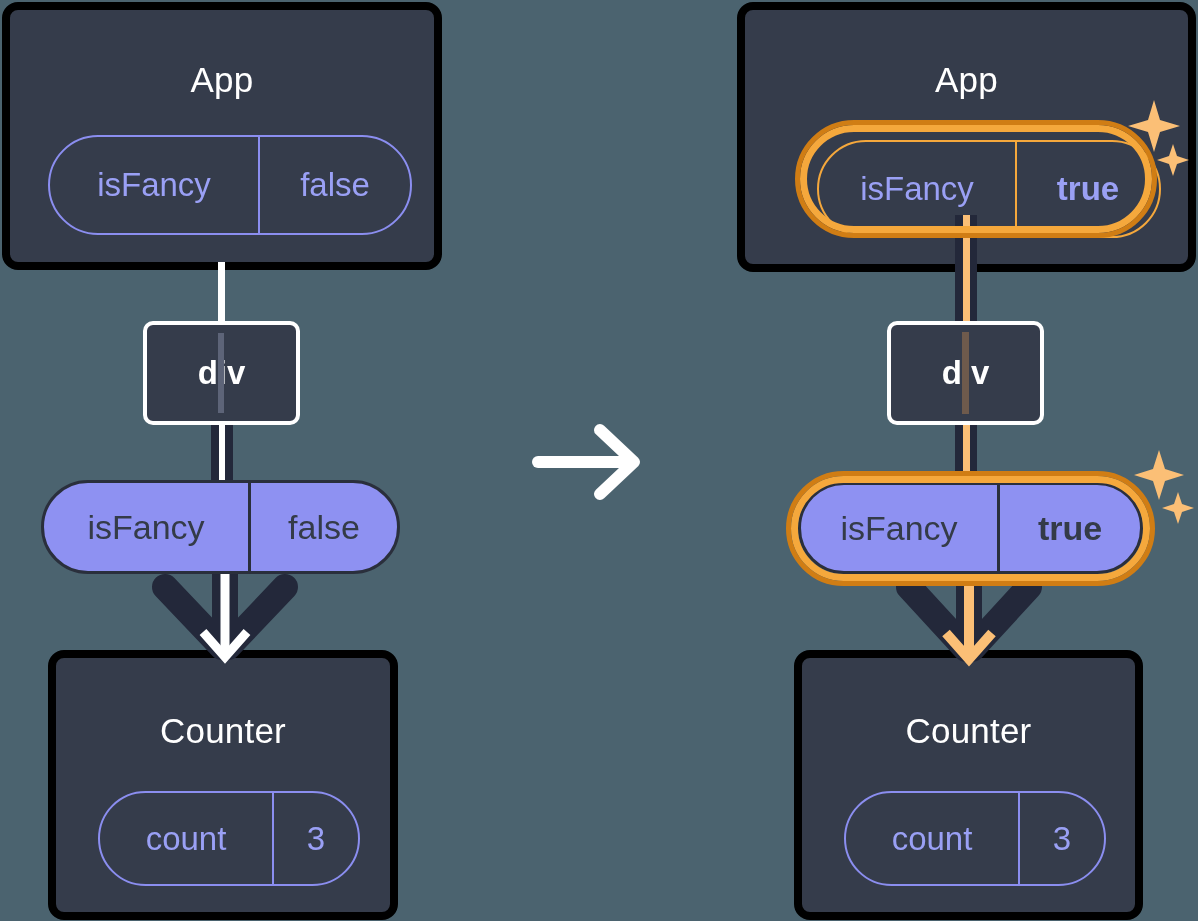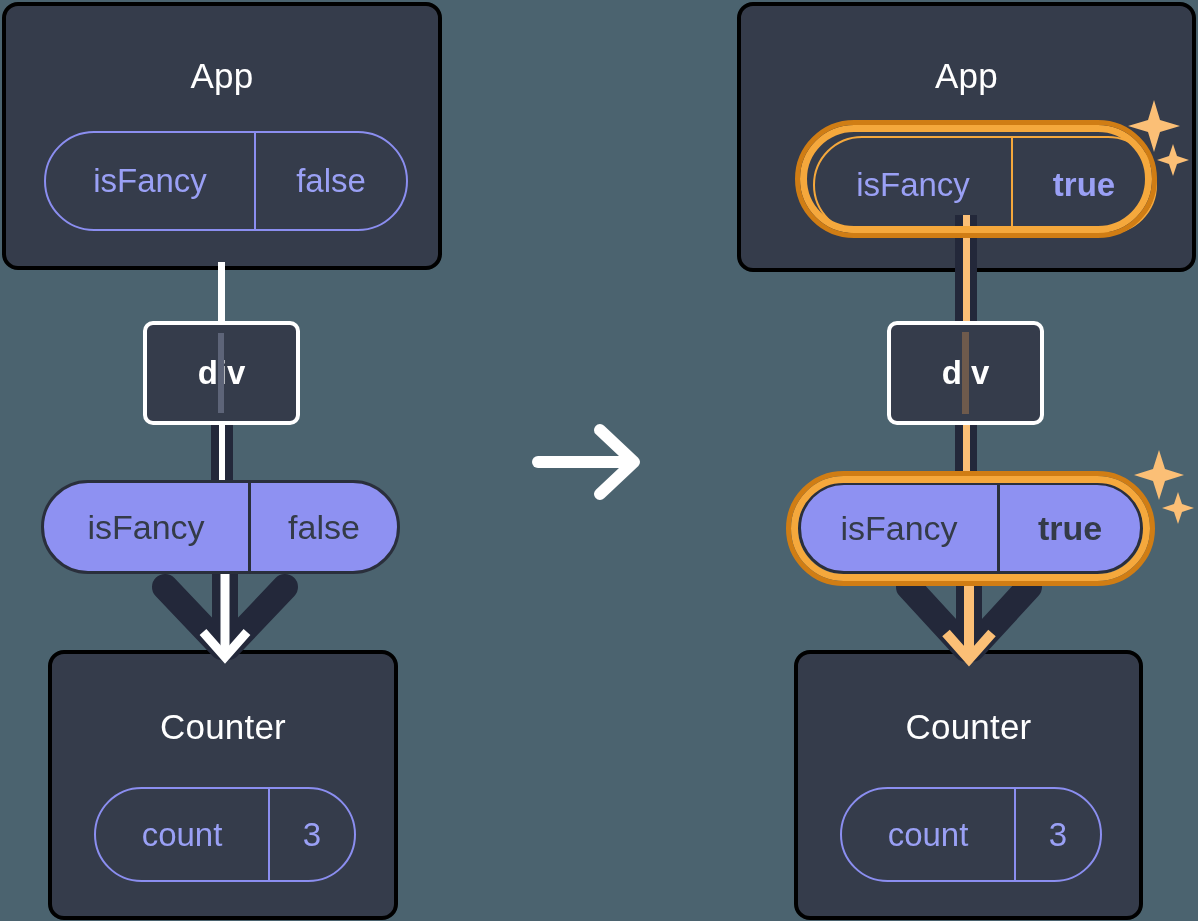--- a/index.html
+++ b/index.html
@@ -18,21 +18,21 @@
     position: relative;
     width: 1198px;
     height: 921px;
     background: #4b636f;
   }
 
   
   .panel {
     position: absolute;
     background: #353c4b;
-    border: 4px solid #000000;
+    border: 8px solid #000000;
     border-radius: 16px;
     box-sizing: border-box;
   }
   .panel-title {
     position: absolute;
     left: 0;
     right: 0;
     text-align: center;
     color: #ffffff;
     font-size: 35px;

